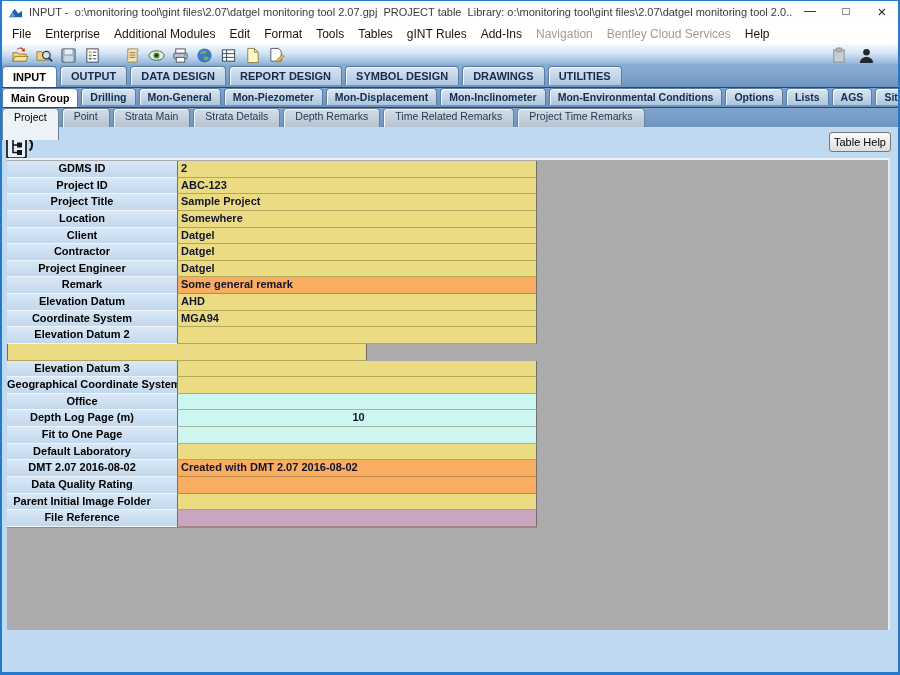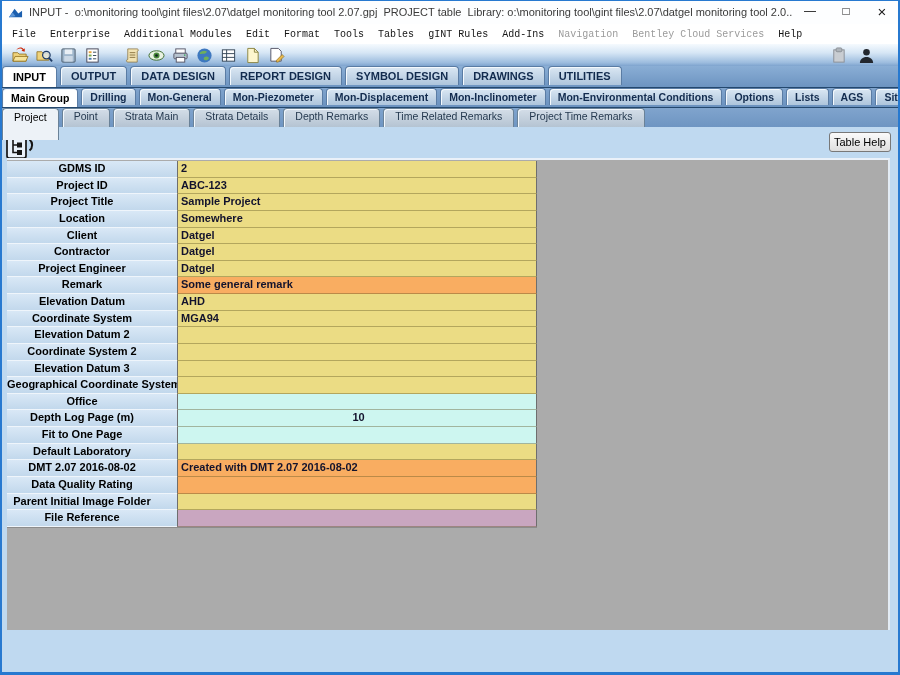--- a/index.html
+++ b/index.html
@@ -17,21 +17,21 @@
   
   .titlebar { position:absolute; left:0; top:0; width:100%; height:24px; background:#FDFEFF; display:flex; align-items:center; padding-left:8px; }
   .app-icon { width:15px; height:15px; margin-right:6px; flex:0 0 auto; }
   .title-text { font-size:11px; color:#3A3A3A; white-space:pre; overflow:hidden; flex:1; }
   .win-controls { display:flex; height:100%; flex:0 0 auto; }
   .win-btn { width:36px; text-align:center; font-size:12px; line-height:23px; color:#1A1A1A; }
   .win-btn.close { font-size:15px; }
 
   
   .menubar { position:absolute; left:0; top:24px; width:100%; height:20px; background:#FFFFFF; display:flex; align-items:center; padding-left:5px; }
-  .menu-item { font-size:10px; color:#151515; padding:0 7px; white-space:nowrap;font-family:Liberation Mono, monospace; }
+  .menu-item { font-size:12px; color:#151515; padding:0 7px; white-space:nowrap; }
   .menu-item.disabled { color:#9B9B9B; }
 
   
   .toolbar { position:absolute; left:0; top:44px; width:100%; height:22px;
     background:linear-gradient(180deg,#F5FAFE 0%,#D6E6F5 40%,#9CBCDE 85%,#7EA3CE 100%);
     display:flex; align-items:center; padding:0 8px; }
   .tb-btn { width:24px; height:20px; display:flex; align-items:center; justify-content:center; }
   .tb-btn svg { width:17px; height:17px; }
   .tb-spacer { width:16px; }
   .tb-right { margin-left:auto; display:flex; gap:4px; padding-right:14px; }
@@ -306,21 +306,20 @@
           </div>
           <div class="frow">
             <div class="flabel">Coordinate System</div>
             <div class="ffield bg-yellow">MGA94</div>
           </div>
           <div class="frow">
             <div class="flabel">Elevation Datum 2</div>
             <div class="ffield bg-yellow"></div>
           </div>
           <div class="frow">
-            <div class="flabel">Coordinate System 2</div>
             <div class="ffield bg-yellow"></div>
           </div>
           <div class="frow">
             <div class="flabel">Elevation Datum 3</div>
             <div class="ffield bg-yellow"></div>
           </div>
           <div class="frow">
             <div class="flabel">Geographical Coordinate System</div>
             <div class="ffield bg-yellow"></div>
           </div>

